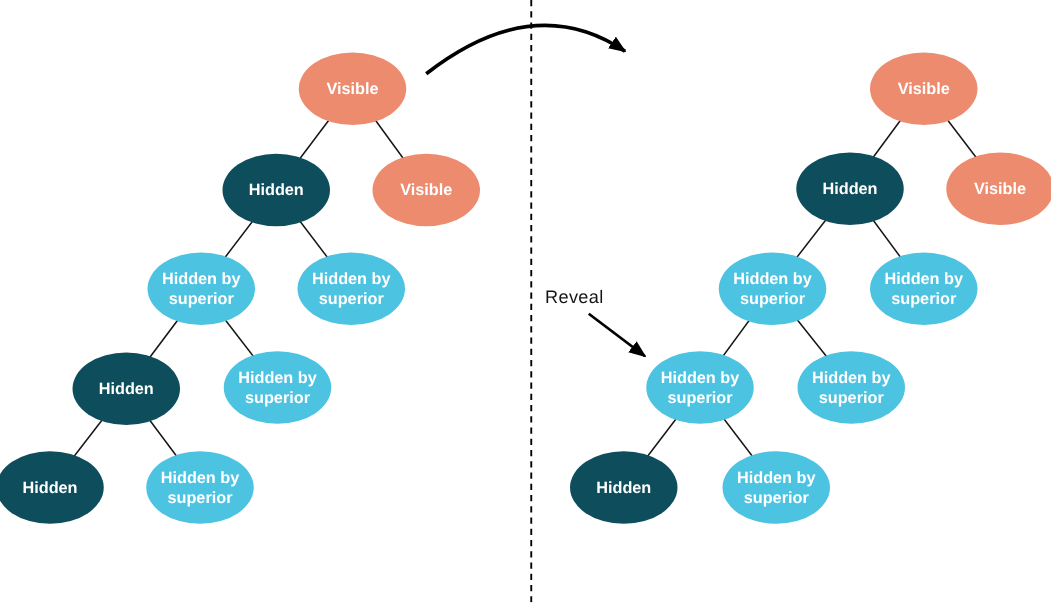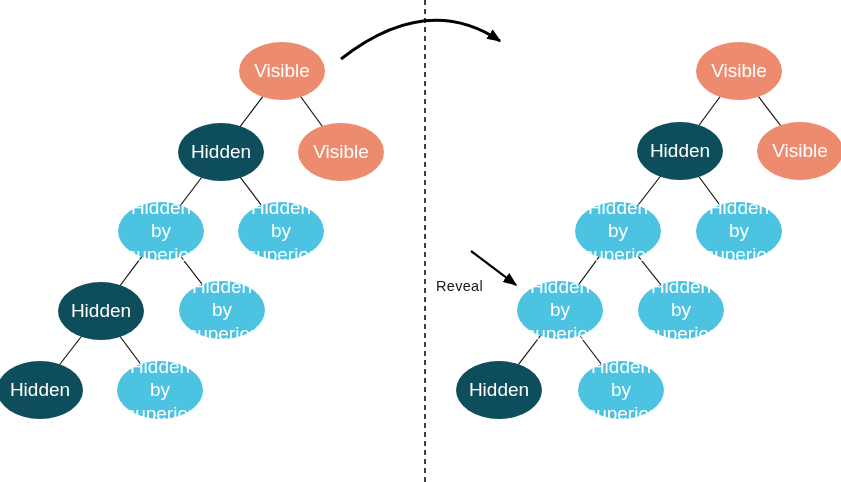--- a/index.html
+++ b/index.html
@@ -21,35 +21,34 @@
     position: absolute;
     width: 86px;
     height: 58px;
     border-radius: 50%;
     transform: translate(-50%, -50%);
     display: flex;
     align-items: center;
     justify-content: center;
     text-align: center;
     color: #ffffff;
-    font-size: 19px;
-    font-weight: normal;
+    font-size: 13px;
+    font-weight: bold;
     line-height: 1.22;
     padding: 2px;
     box-sizing: border-box;
   }
   .reveal-label {
     position: absolute;
     left: 436px;
     top: 230px;
     font-size: 14.5px;
     font-weight: 500;
     color: #161616;
     letter-spacing: 0.3px;
-    margin-top: 48px;
   }
 </style>
 </head>
 <body>
 
 <div class="stage">
 
   <svg class="layer" viewBox="0 0 841 482" xmlns="http://www.w3.org/2000/svg">
     <defs>
       <marker id="arrowhead" viewBox="0 0 10 8" refX="9" refY="4" markerWidth="14" markerHeight="12" markerUnits="userSpaceOnUse" orient="auto">

